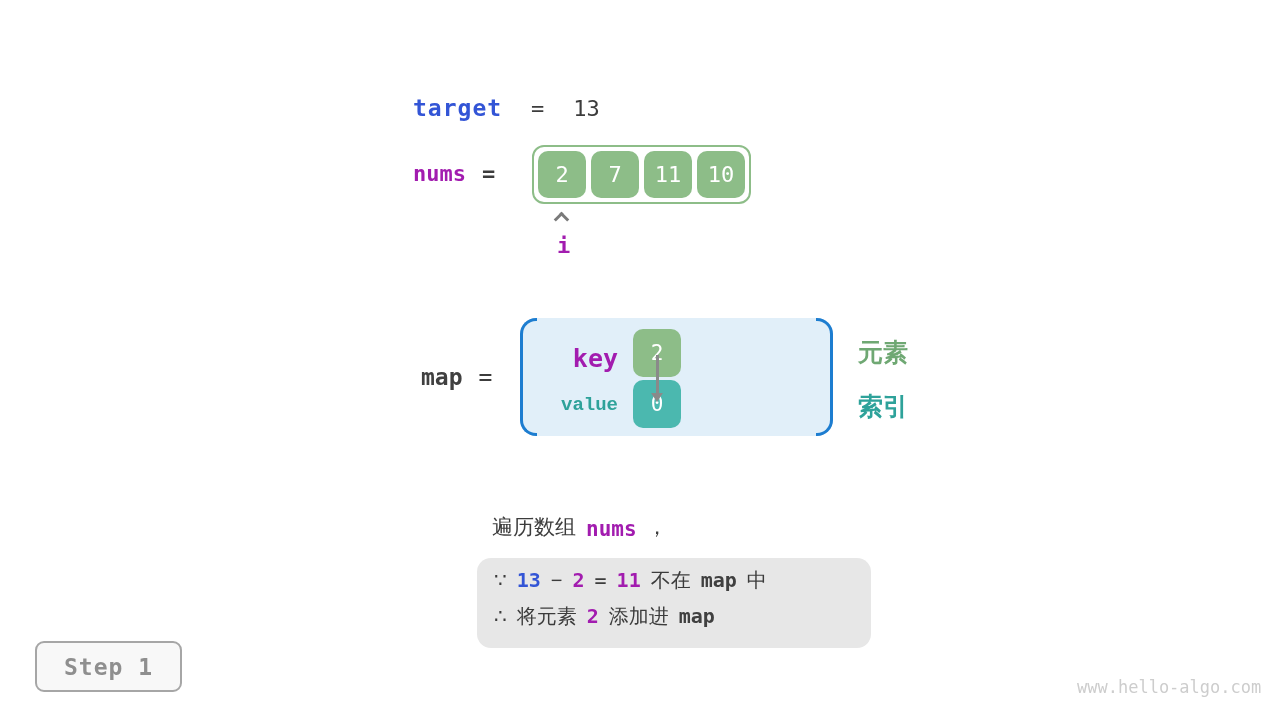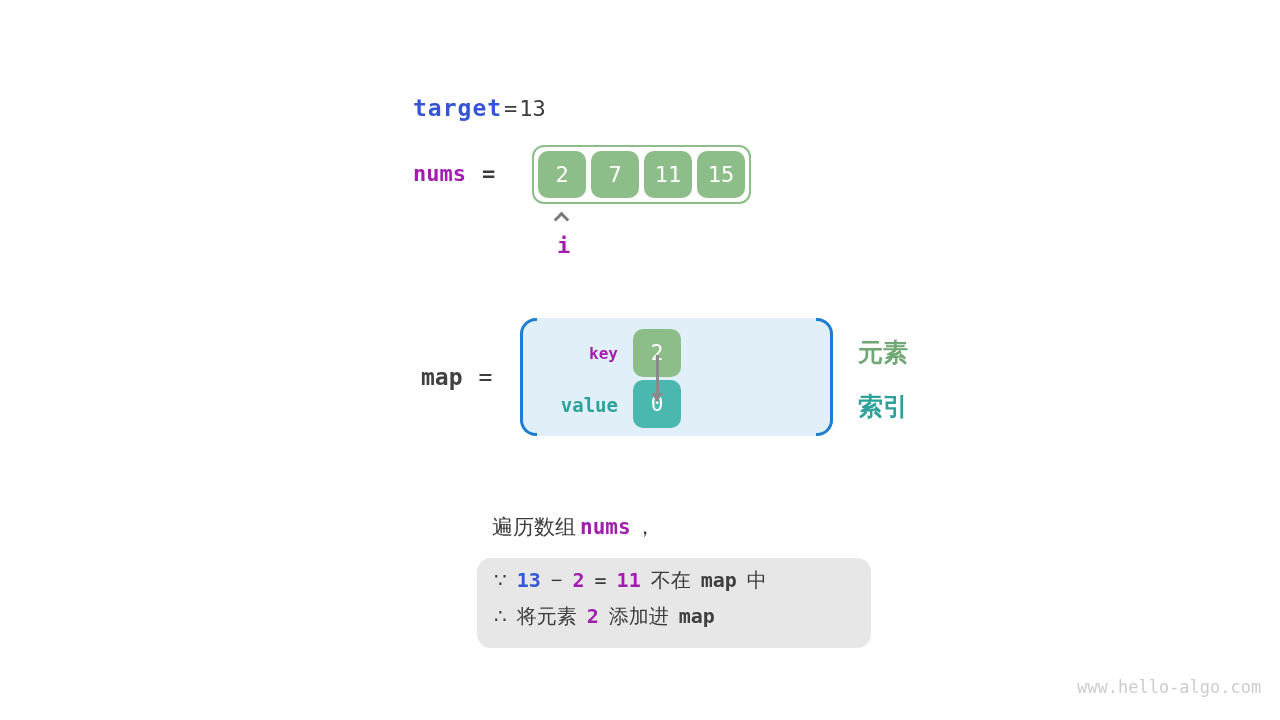--- a/index.html
+++ b/index.html
@@ -19,21 +19,21 @@
   .c-indigo { color: #3355d6; }
   .c-blue   { color: #404040; }
   .c-green  { color: #a21caf; }
   .c-teal   { color: #2ea29a; }
   .c-dark   { color: #3c3c3c; }
   .c-gray   { color: #8f8f8f; }
 
   
   .target-row {
     position: absolute; left: 413px; top: 95px;
-    display: flex; align-items: baseline; gap: 2px;
+    display: flex; align-items: baseline; gap: 29px;
     font-size: 22px;
   }
   .target-row .kw { font-size: 23px; letter-spacing: 1px; }
 
   
   .nums-label-row {
     position: absolute; left: 413px; top: 161px;
     display: flex; align-items: baseline; gap: 16px;
     font-size: 22px;
   }
@@ -79,25 +79,25 @@
     width: 313px; height: 118px;
     background: #e1eff9;
     border-radius: 16px;
   }
   .bracket { position: absolute; top: 0; bottom: 0; width: 17px; }
   .bracket.left  { left: 0;  border: 3px solid #1d7dd0; border-right: none; border-radius: 16px 0 0 16px; }
   .bracket.right { right: 0; border: 3px solid #1d7dd0; border-left: none;  border-radius: 0 16px 16px 0; }
 
   .map-key-label {
     position: absolute; left: 20px; top: 26px; width: 78px;
-    text-align: right; font-size: 16px;
+    text-align: right; font-size: 25px;
   }
   .map-value-label {
     position: absolute; left: 20px; top: 76px; width: 78px;
-    text-align: right; font-size: 19px;
+    text-align: right; font-size: 19px; font-family: Liberation Mono, monospace;
   }
   .map-key-cell {
     position: absolute; left: 113px; top: 11px;
     width: 48px; height: 48px;
     background: #8dbd88; border-radius: 10px;
     color: #fff; font-size: 21px;
     display: flex; align-items: center; justify-content: center;
   }
   .map-value-cell {
     position: absolute; left: 113px; top: 62px;
@@ -116,21 +116,21 @@
     border-top: 9px solid #8a8a8a;
   }
 
   .side-label { position: absolute; left: 858px; font-size: 25px; font-weight: bold; }
   .side-label.element { top: 336px; color: #6fa873; }
   .side-label.index   { top: 390px; color: #2ea29a; font-family: Liberation Serif, serif; }
 
   
   .caption {
     position: absolute; left: 492px; top: 513px;
-    display: flex; align-items: center; gap: 4px;
+    display: flex; align-items: flex-end; gap: 10px;
     font-size: 21px;
   }
   .caption .code { font-size: 21px; }
 
   
   .note-box {
     position: absolute; left: 477px; top: 558px;
     width: 394px; height: 90px;
     background: #e7e7e7;
     border-radius: 14px;
@@ -172,21 +172,21 @@
 
   <div class="nums-label-row">
     <span class="code bold c-green">nums</span>
     <span class="code bold c-dark">=</span>
   </div>
 
   <div class="array-box">
     <div class="array-cell code">2</div>
     <div class="array-cell code">7</div>
     <div class="array-cell code">11</div>
-    <div class="array-cell code">15</div>
+    <div class="array-cell code">10</div>
   </div>
 
   <div class="caret-icon"></div>
   <div class="pointer-i code bold c-green">i</div>
 
   <div class="map-label-row">
     <span class="code bold c-blue">map</span>
     <span class="code c-dark">=</span>
   </div>
 
@@ -226,16 +226,19 @@
     </div>
     <div class="note-line">
       <span class="c-dark">∴</span>
       <span class="c-dark">将元素</span>
       <span class="code bold c-green">2</span>
       <span class="c-dark">添加进</span>
       <span class="code bold c-blue">map</span>
     </div>
   </div>
 
+  <div class="step-badge">
+    <span class="code bold c-gray">Step 1</span>
+  </div>
 
   <div class="watermark code">www.hello-algo.com</div>
 
 </div>
 
 </body></html>

